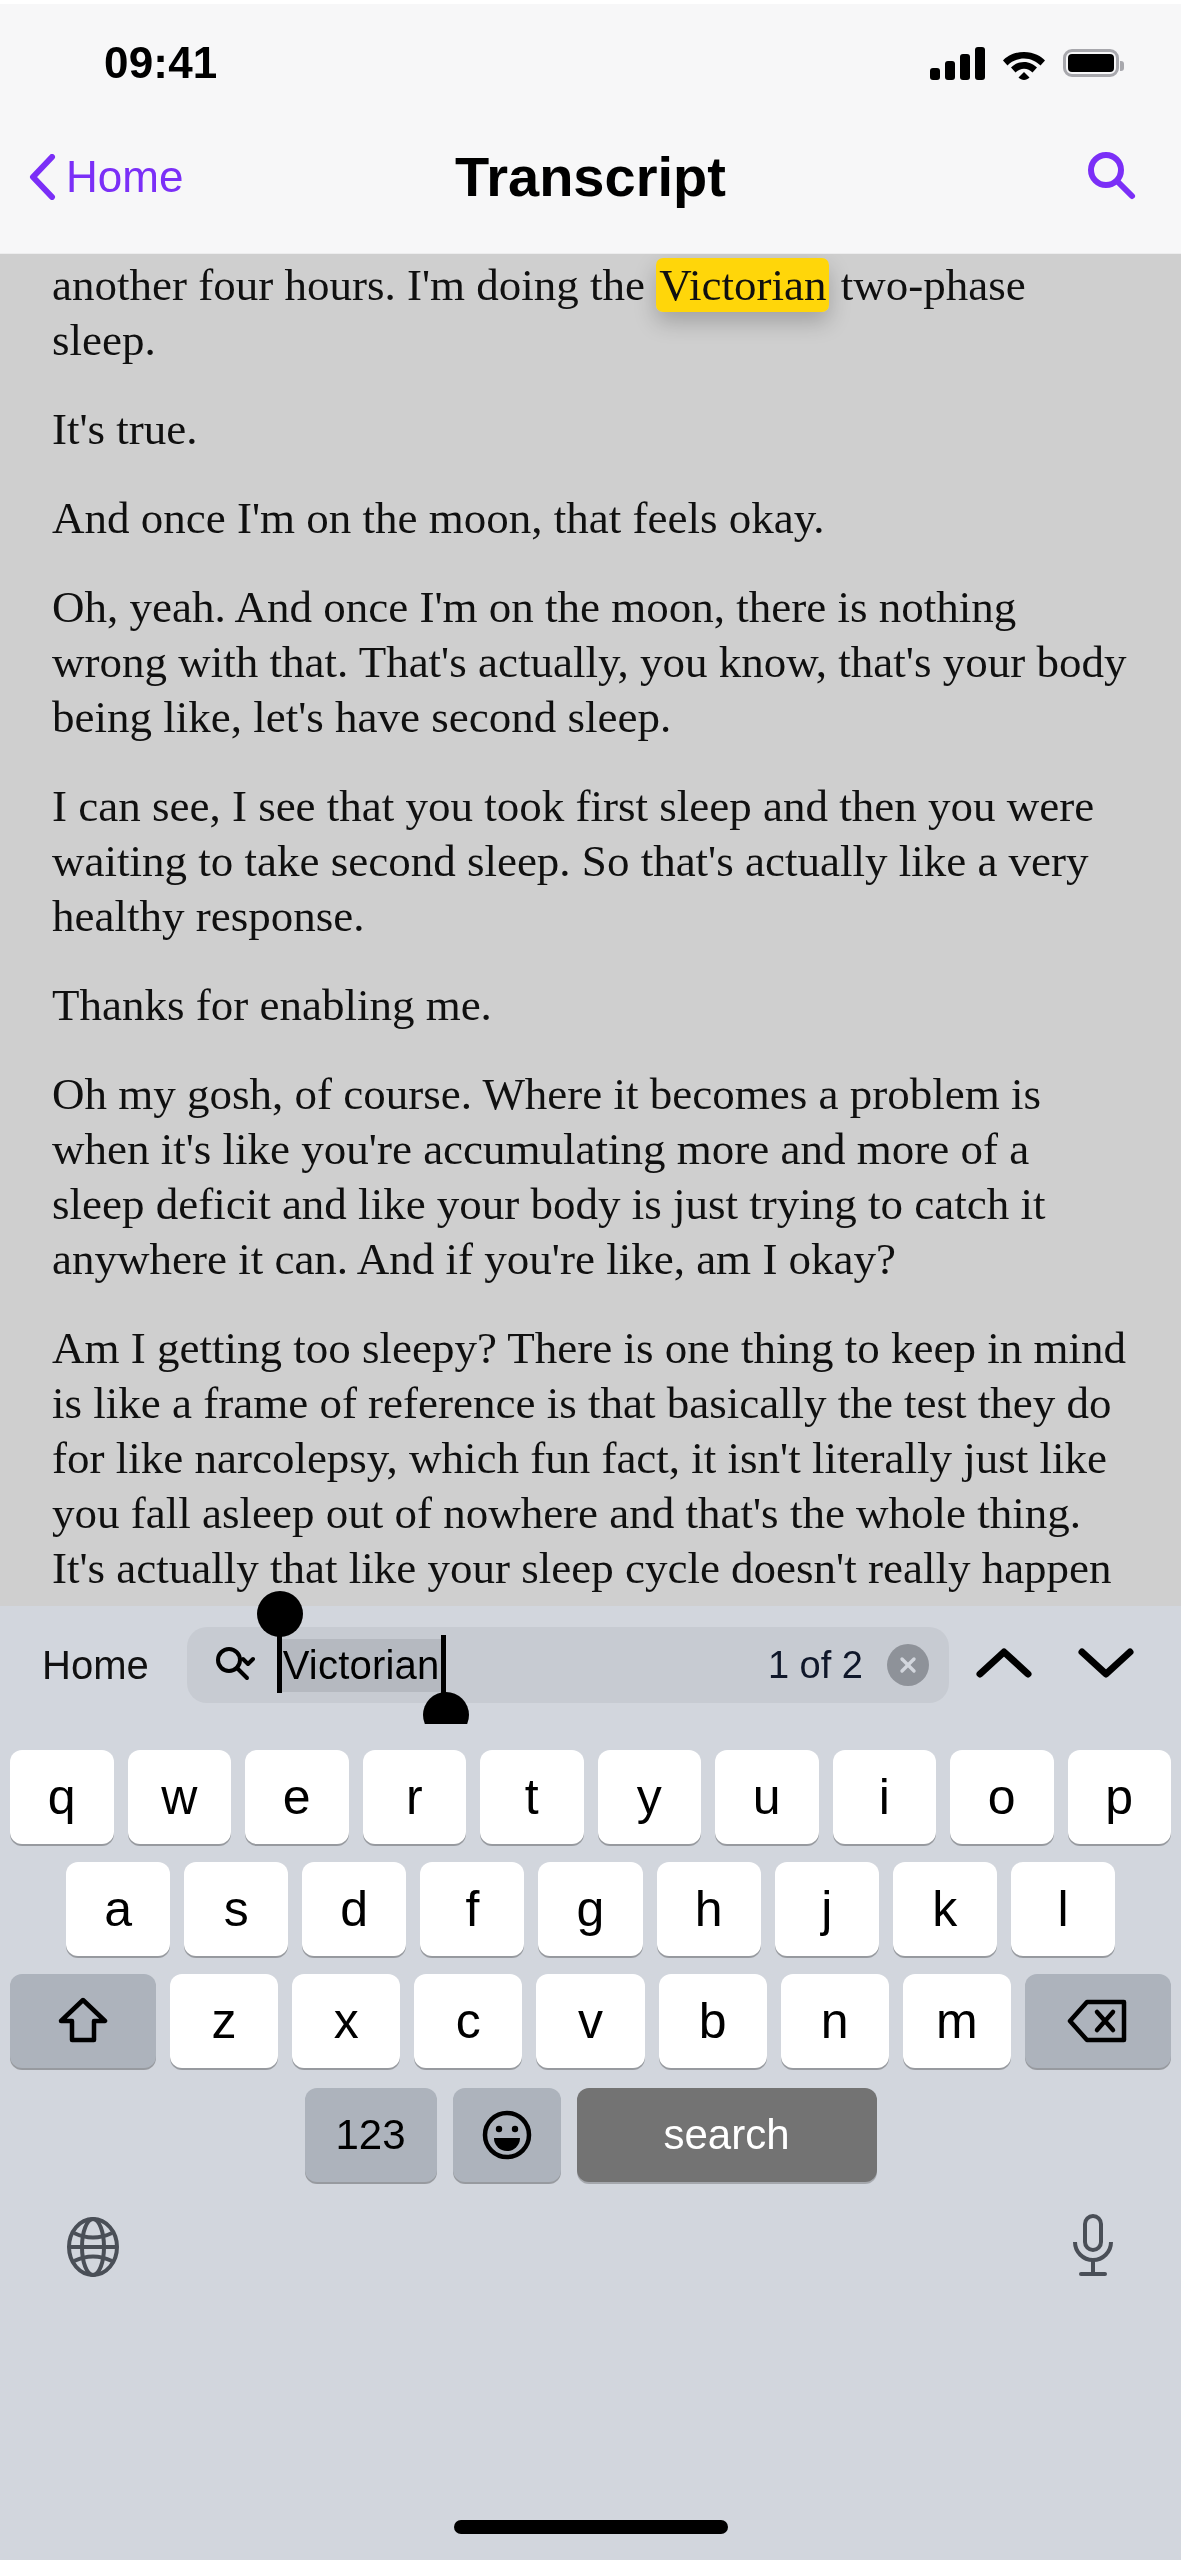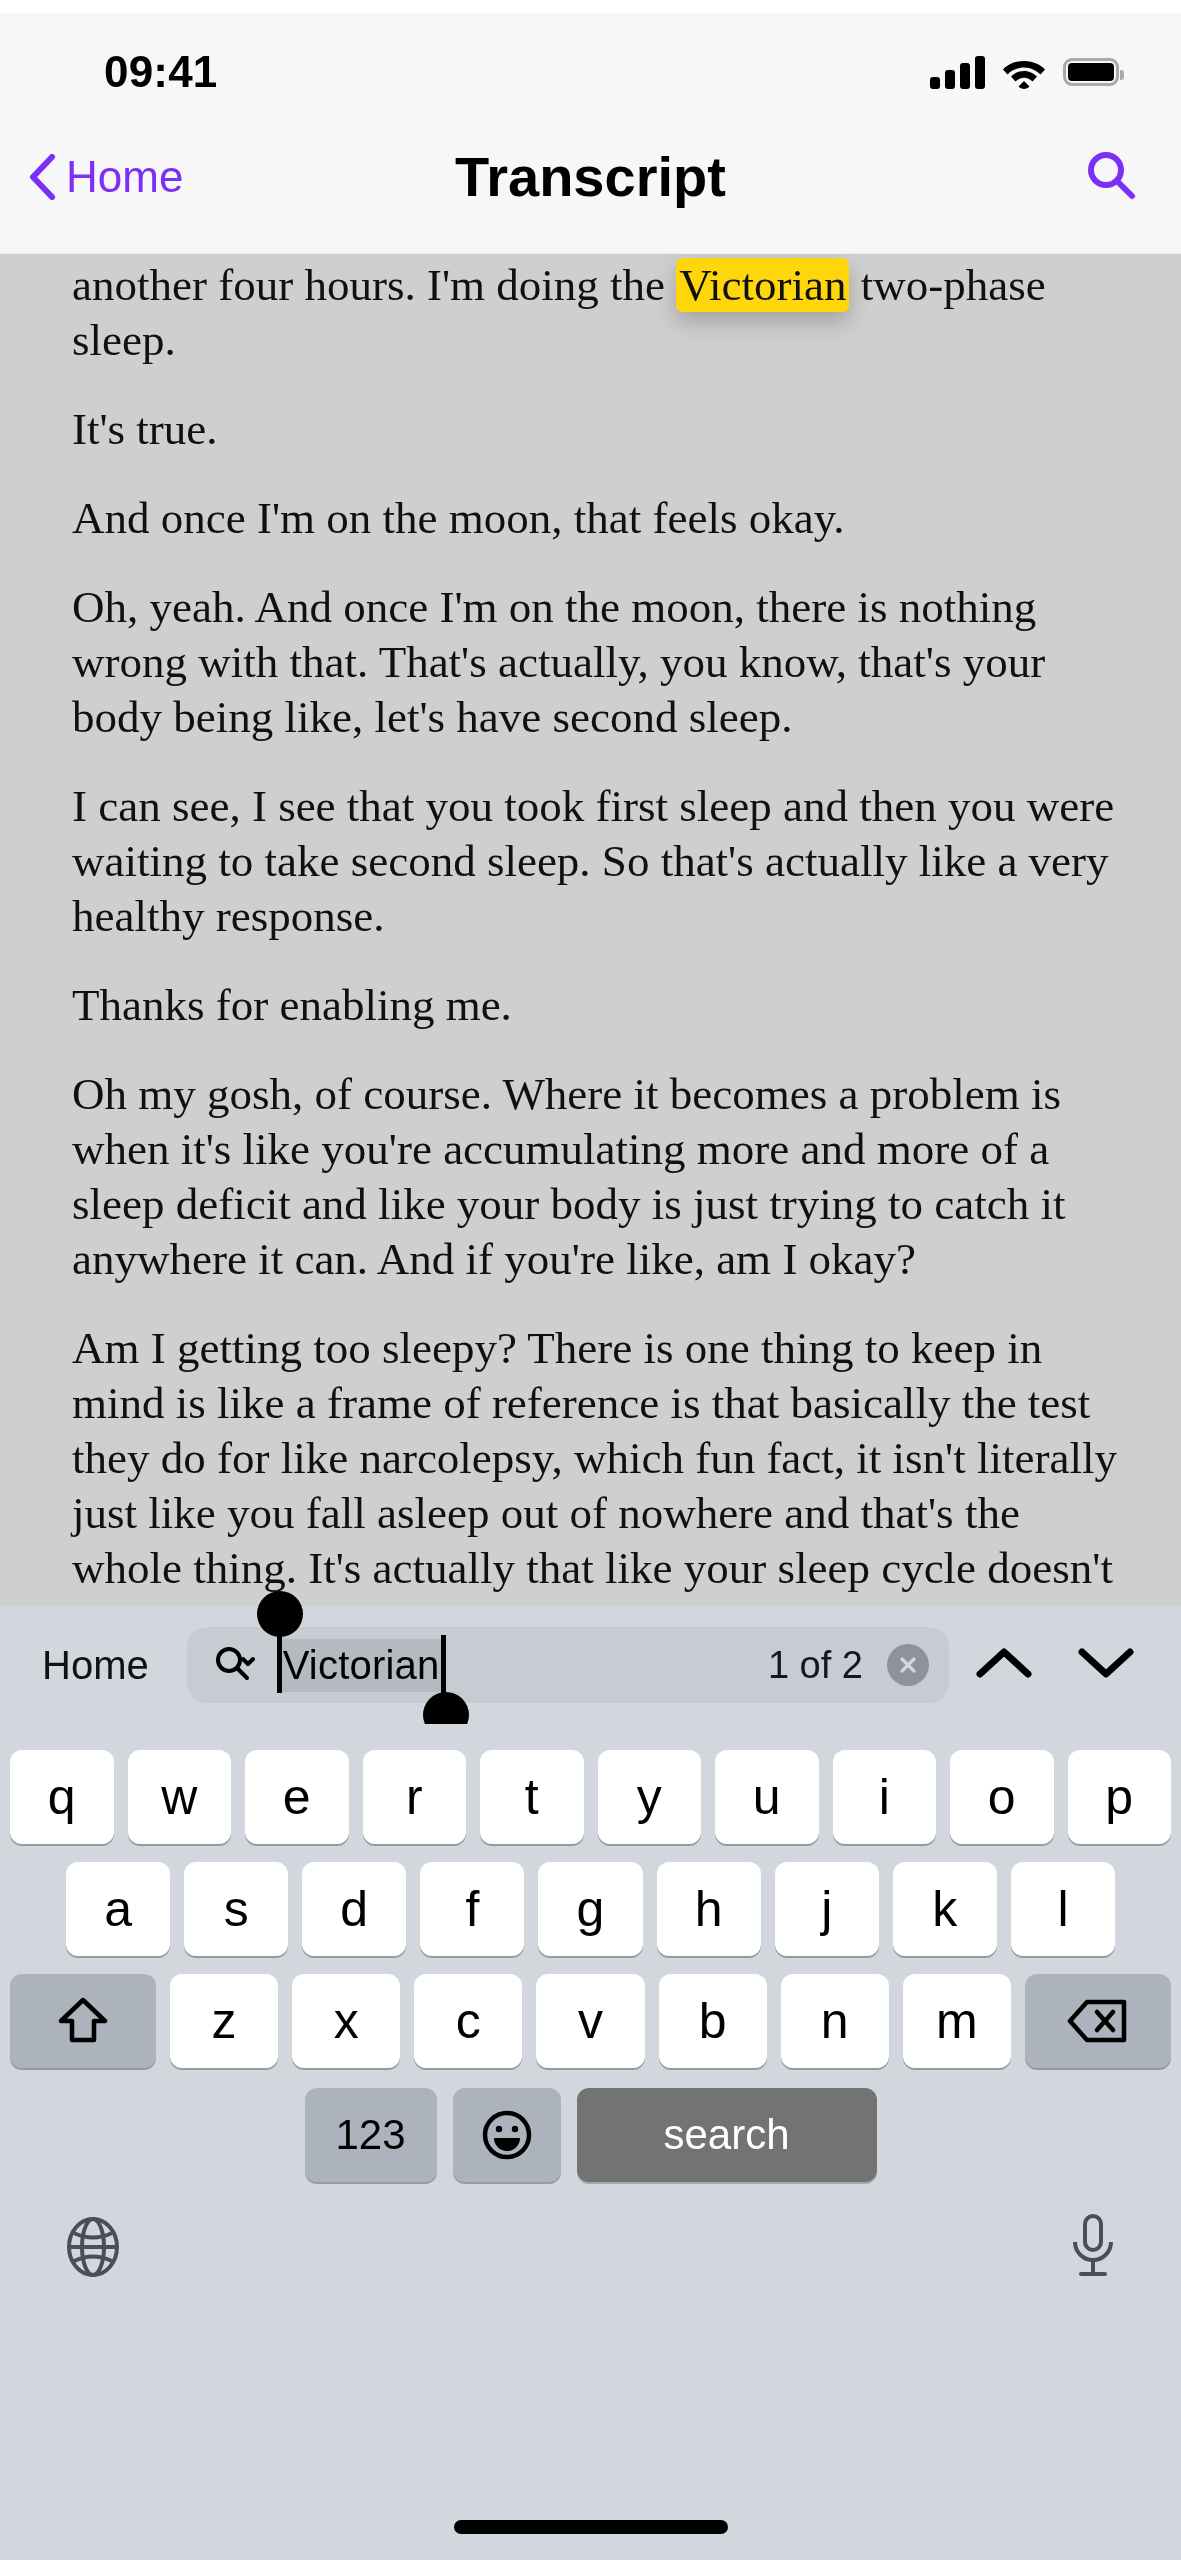--- a/index.html
+++ b/index.html
@@ -9,21 +9,21 @@
     font-family: "Liberation Sans", sans-serif;
     background: #ffffff; overflow: hidden;
   }
   #phone {
     position: relative; width: 1181px; height: 2560px;
     background: #ffffff; overflow: hidden;
   }
 
   
   .statusbar {
-    position: absolute; top: 13px; left: 0; width: 1181px; height: 100px;
+    position: absolute; top: 4px; left: 0; width: 1181px; height: 100px;
     background: #f7f7f8;
     display: flex; align-items: center; justify-content: space-between;
     padding: 18px 62px 0 62px;
   }
   .status-time {
     font-size: 44px; font-weight: bold; color: #000;
     letter-spacing: 0.2px; padding-left: 42px;
   }
   .status-right { display: flex; align-items: center; gap: 17px; }
   .signal { display: flex; align-items: flex-end; gap: 5px; height: 33px; }
@@ -60,21 +60,20 @@
   
   .transcript {
     position: absolute; top: 254px; left: 0; width: 1181px; height: 1352px;
     background: #cfcfcf; overflow: hidden;
     padding: 0 52px;
   }
   .para {
     font-family: "Liberation Serif", serif;
     font-size: 45px; line-height: 55px; color: #101010;
     margin-bottom: 34px;
-    margin-left: 20px;
   }
   .para:first-child { margin-top: 4px; }
   .hl {
     background: #ffd60a; border-radius: 7px; padding: 2px 3px;
     box-shadow: 0 10px 22px rgba(0,0,0,0.22);
   }
 
   
   .findbar {
     position: absolute; top: 1606px; left: 0; width: 1181px; height: 118px;

